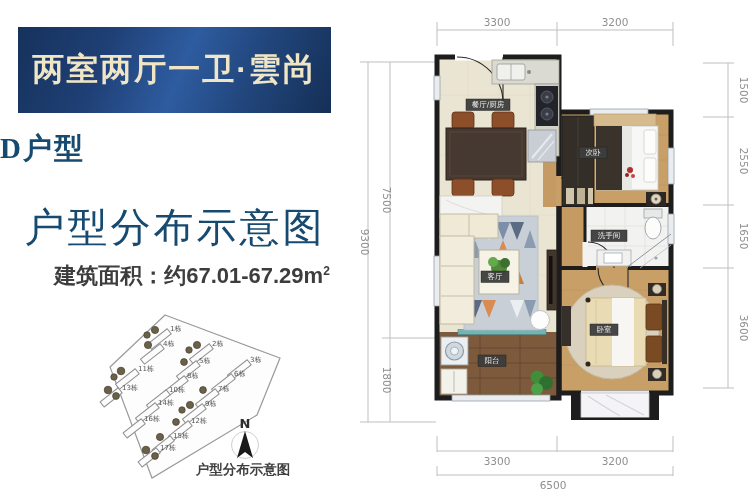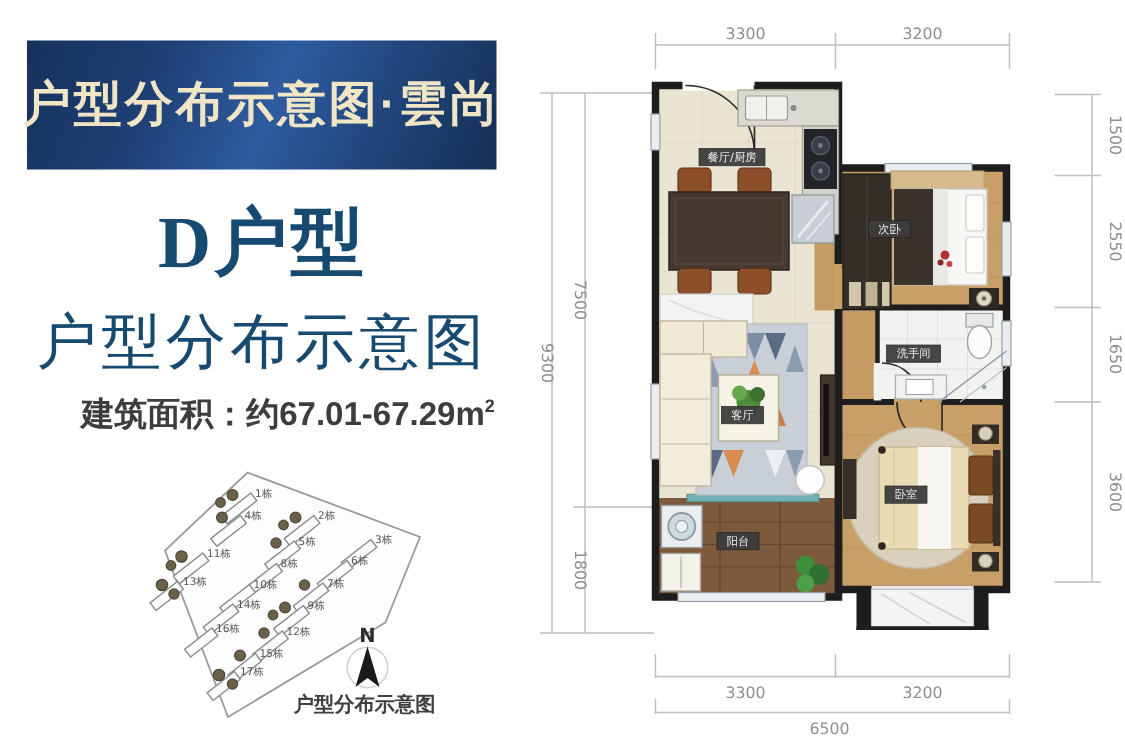--- a/index.html
+++ b/index.html
@@ -4,22 +4,22 @@
 <style>
   html,body{margin:0;padding:0;background:#ffffff;}
   body{width:750px;height:500px;position:relative;overflow:hidden;
        font-family:"Liberation Sans",sans-serif;}
   .abs{position:absolute;}
   
   .banner{left:18px;top:27px;width:313px;height:86px;
     background:linear-gradient(112deg,#16325c 0%,#1f4076 28%,#2e5ca0 52%,#22477e 72%,#152f56 100%);
     display:flex;align-items:center;justify-content:center;
     color:#f0e6c6;font-size:32px;font-weight:600;letter-spacing:2px;white-space:nowrap;}
-  .unit-type{left:0;top:129px;width:350px;text-align:center;
-    font-family:"Liberation Serif",serif;color:#164a70;font-size:49px;font-weight:700;letter-spacing:2px;}
+  .unit-type{left:0;top:129px;width:350px;text-align:left;
+    font-family:"Liberation Serif",serif;color:#164a70;font-size:29px;font-weight:700;letter-spacing:2px;}
   .unit-layout{left:0;top:200px;width:350px;text-align:center;
     font-family:"Liberation Serif",serif;color:#164a70;font-size:40px;letter-spacing:3px;}
   .unit-area{left:0;top:261px;width:350px;text-align:center;
     color:#3d3d3d;font-size:22px;font-weight:700;padding-left:17px;}
   .unit-area sup{font-size:12px;}
   svg text{font-family:"DejaVu Sans","Liberation Sans",sans-serif;}
   .dim{stroke:#bfbfbf;stroke-width:1;}
   .dimtxt{fill:#8f8f8f;font-size:10.5px;}
   .wall{fill:none;stroke:#1d1d1d;stroke-width:5;}
   .iwall{stroke:#1d1d1d;}
@@ -30,21 +30,21 @@
   .bshape{fill:#fcfcfc;stroke:#8f8f8f;stroke-width:1;}
   .blabel{fill:#555;font-size:7px;}
   .tree{fill:#6b6149;stroke:#4e4637;stroke-width:0.8;}
   .grain{stroke:#b08a54;stroke-width:0.6;opacity:0.55;}
   .tile{stroke:#ddd6c2;stroke-width:0.6;opacity:0.9;}
 </style>
 </head>
 <body>
 
 <div class="abs banner">
-  <span>户型分布示意图·雲尚</span>
+  <span>两室两厅一卫·雲尚</span>
 </div>
 <div class="abs unit-type">D户型</div>
 <div class="abs unit-layout">户型分布示意图</div>
 <div class="abs unit-area">
   <span>建筑面积：约67.01-67.29m</span><sup>2</sup>
 </div>
 
 <svg class="abs" style="left:95px;top:305px;" width="250" height="190" viewBox="95 305 250 190">
   <polygon points="165,315 280,358 257,415 152,478 110,367" fill="#fdfdfd" stroke="#9a9a9a" stroke-width="1.2"></polygon>
 

